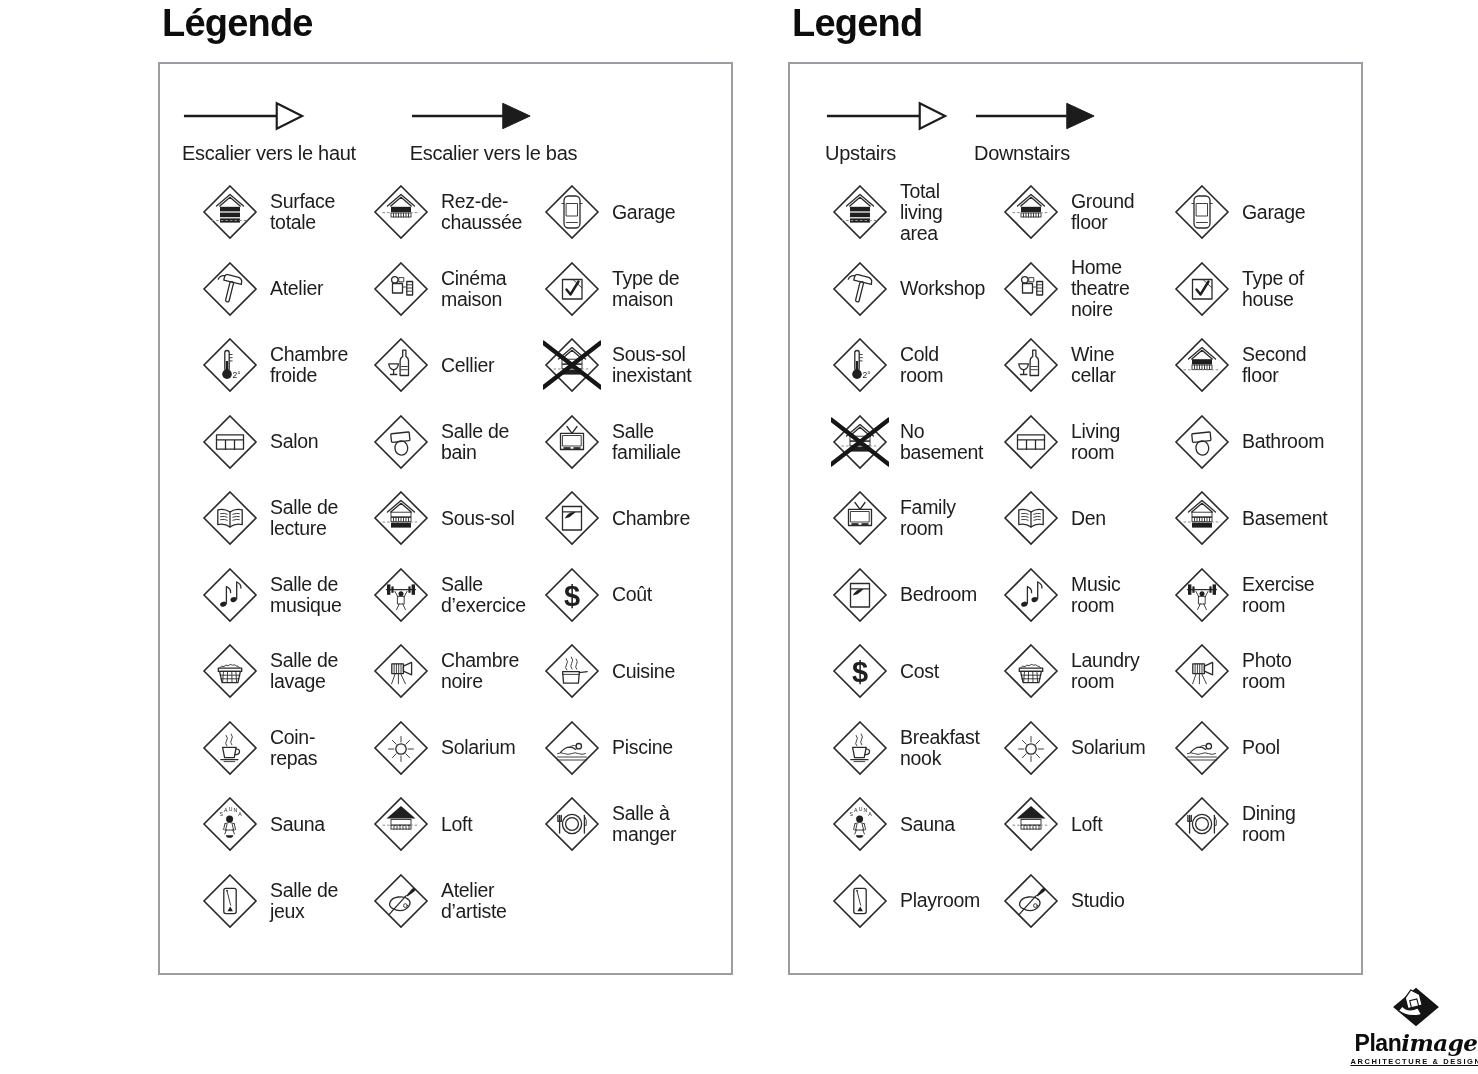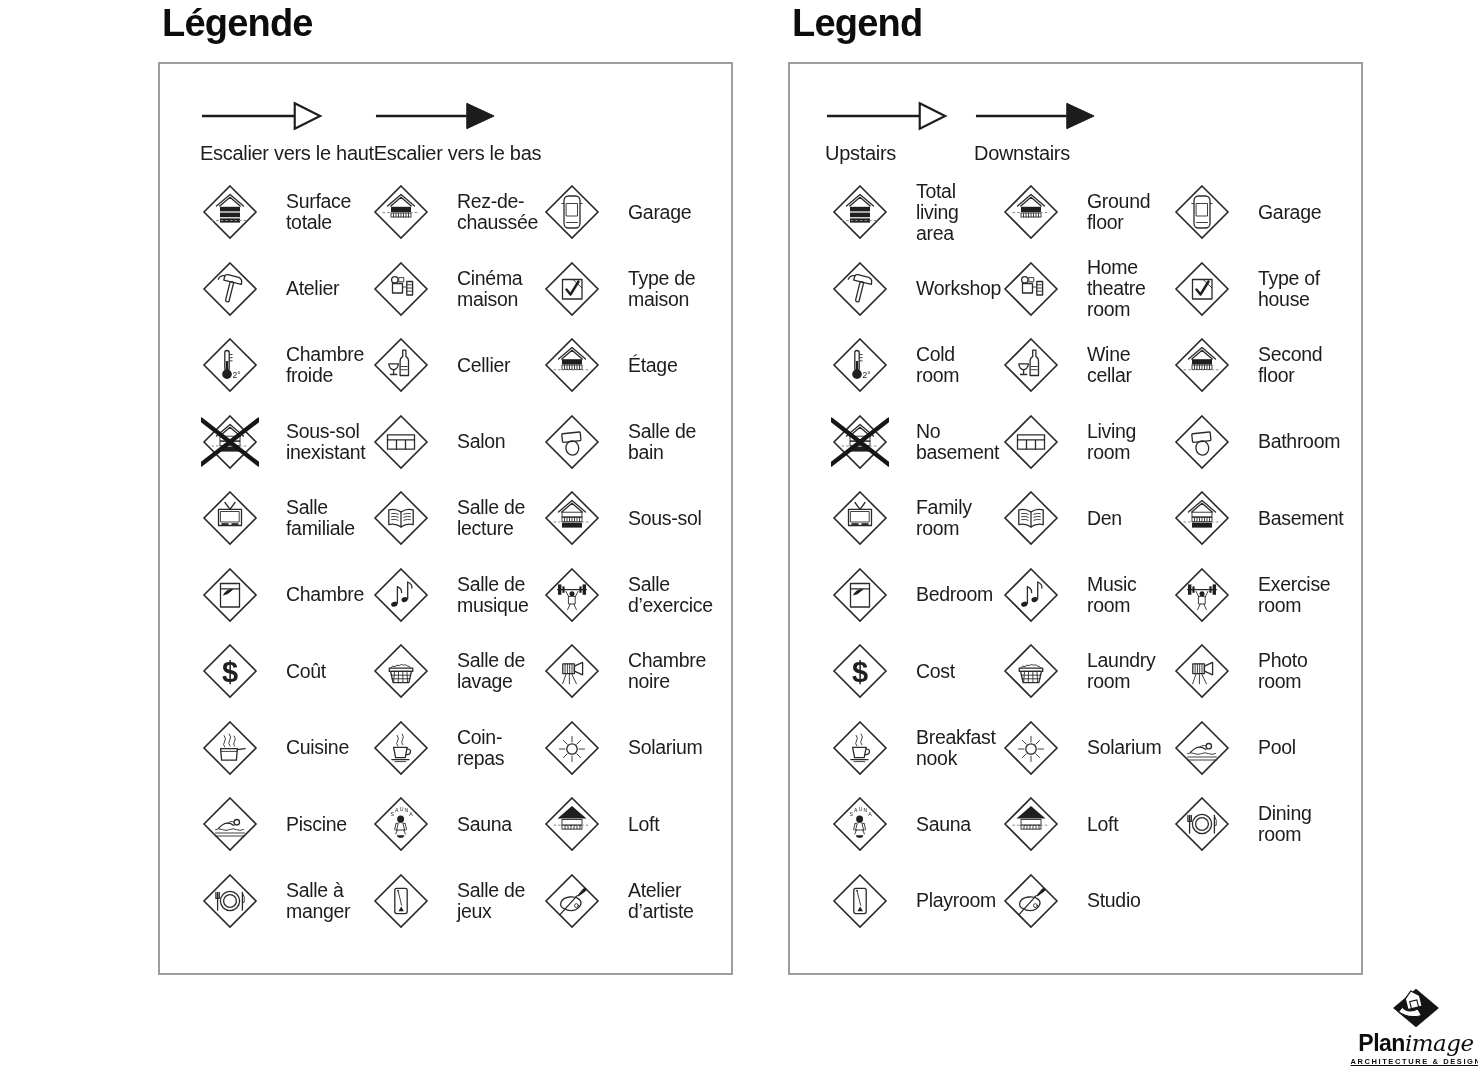--- a/index.html
+++ b/index.html
@@ -4,46 +4,46 @@
 <style>
   html,body{margin:0;padding:0;background:#ffffff;}
   .page{position:relative;width:1478px;height:1074px;background:#ffffff;overflow:hidden;
         font-family:"Liberation Sans",sans-serif;color:#1d1d1d;margin-left:20px;}
   .panel-wrap{position:absolute;top:62px;width:575px;height:913px;}
   .pw0{left:138px;} .pw1{left:768px;}
   .panel-title{position:absolute;top:-60px;left:4px;font-size:38px;font-weight:700;
                letter-spacing:-0.8px;color:#0d0d0d;white-space:nowrap;}
   .panel{position:absolute;inset:0;background:#ffffff;border:2px solid #9b9da0;}
   .arrows{position:absolute;top:36px;display:flex;}
-  .pw0 .arrows{left:42px;}
+  .pw0 .arrows{left:24px;gap:54px;}
   .pw1 .arrows{left:37px;gap:24px;}
   .arrow-block{display:flex;flex-direction:column;align-items:flex-start;}
   .arrow-block svg{display:block;}
   .arrow-label{margin-top:8px;font-size:20px;letter-spacing:-0.3px;white-space:nowrap;}
   .grid{position:absolute;left:43px;top:112px;display:grid;
         grid-template-columns:171px 171px 171px;grid-auto-rows:76.5px;}
-  .cell{display:flex;align-items:center;gap:27px;}
+  .cell{display:flex;align-items:center;gap:11px;}
   .icon{width:58px;height:58px;flex:0 0 58px;}
   .icon svg{display:block;overflow:visible;}
   .lbl{font-size:19.5px;line-height:1.08;letter-spacing:-0.3px;white-space:pre-line;}
   
   .ic-dm{fill:#ffffff;stroke:#2a2a2a;stroke-width:1.6px;}
   .s{stroke:#2a2a2a;stroke-width:1.3px;fill:none;stroke-linecap:round;stroke-linejoin:round;}
   .s1{stroke:#2a2a2a;stroke-width:0.9px;fill:none;stroke-linecap:round;stroke-linejoin:round;}
   .f{fill:#1f1f1f;stroke:none;}
   .wb{fill:#ffffff;stroke:#2a2a2a;stroke-width:0.9px;}
   .dsh{stroke:#8a8a8a;stroke-width:1px;stroke-dasharray:2.6 2;fill:none;}
   .tx{fill:#1f1f1f;font-family:"Liberation Sans",sans-serif;}
   .arrow-line{stroke:#1c1c1c;stroke-width:2.6px;fill:none;}
   
   .logo{position:absolute;right:6px;bottom:8px;width:152px;text-align:center;}
   .logo svg{display:block;margin:0 auto;}
   .logo-word{font-size:23px;line-height:1;margin-top:1px;white-space:nowrap;color:#0d0d0d;}
   .lw-bold{font-weight:700;letter-spacing:-0.5px;}
-  .lw-it{font-family:"DejaVu Serif",serif;font-style:italic;font-weight:400;letter-spacing:-0.5px;}
+  .lw-it{font-family:"DejaVu Serif",serif;font-style:italic;font-weight:700;letter-spacing:-0.5px;}
   .logo-tag{font-size:7.5px;font-weight:700;letter-spacing:1.6px;color:#0d0d0d;margin-top:2px;text-decoration:underline;}
 </style>
 </head>
 <body>
 
 <svg width="0" height="0" style="position:absolute" aria-hidden="true">
 <defs>
   <symbol id="i-arrow-hollow" viewBox="0 0 128 36">
     <path class="arrow-line" d="M2,18 H97"></path>
     <path d="M97,5 L123,18 L97,31 Z" fill="#ffffff" stroke="#1c1c1c" stroke-width="2.2"></path>
@@ -401,28 +401,20 @@
           <span class="icon">
             <svg width="58" height="58">
               <use href="#i-wine-cellar" xlink:href="#i-wine-cellar"></use>
             </svg>
           </span>
           <span class="lbl">Cellier</span>
         </div>
         <div class="cell">
           <span class="icon">
             <svg width="58" height="58">
-              <use href="#i-second-floor" xlink:href="#i-second-floor"></use>
-            </svg>
-          </span>
-          <span class="lbl">Étage</span>
-        </div>
-        <div class="cell">
-          <span class="icon">
-            <svg width="58" height="58">
               <use href="#i-no-basement" xlink:href="#i-no-basement"></use>
             </svg>
           </span>
           <span class="lbl">Sous-sol
 inexistant</span>
         </div>
         <div class="cell">
           <span class="icon">
             <svg width="58" height="58">
               <use href="#i-living-room" xlink:href="#i-living-room"></use>
@@ -650,21 +642,21 @@
           <span class="lbl">Workshop</span>
         </div>
         <div class="cell">
           <span class="icon">
             <svg width="58" height="58">
               <use href="#i-home-theatre" xlink:href="#i-home-theatre"></use>
             </svg>
           </span>
           <span class="lbl">Home
 theatre
-room</span>
+noire</span>
         </div>
         <div class="cell">
           <span class="icon">
             <svg width="58" height="58">
               <use href="#i-type-of-house" xlink:href="#i-type-of-house"></use>
             </svg>
           </span>
           <span class="lbl">Type of
 house</span>
         </div>

